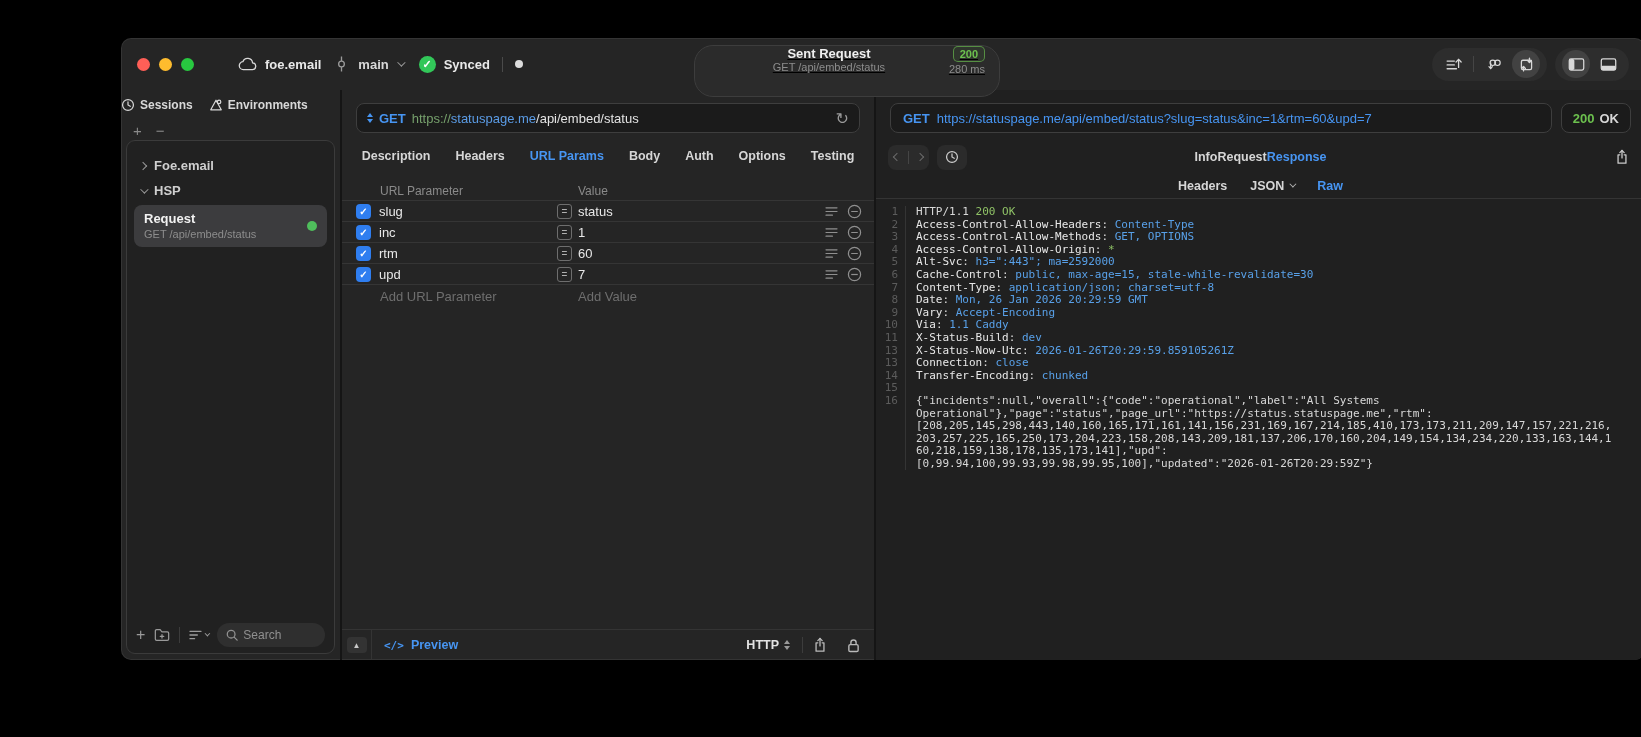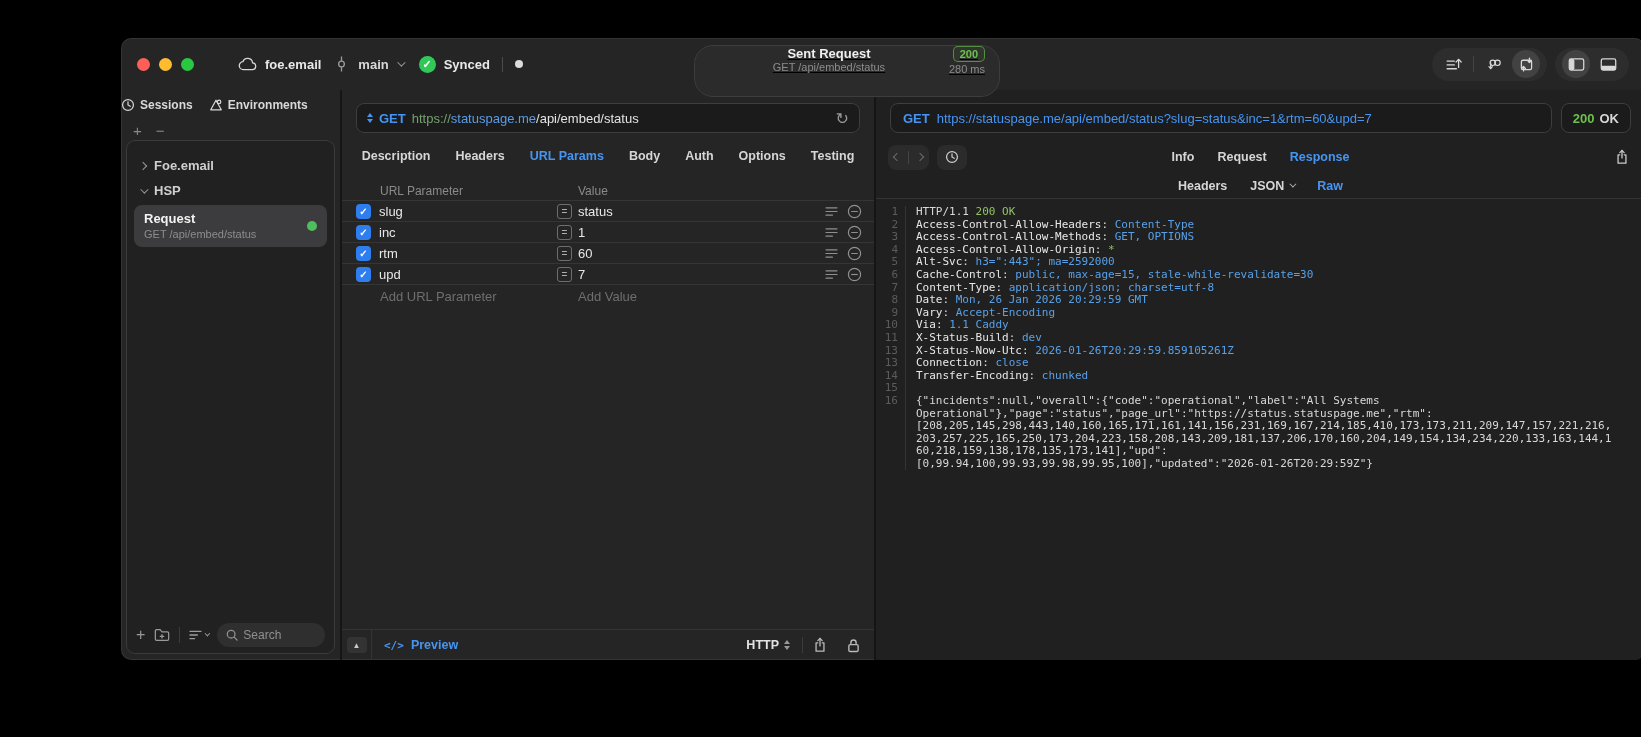--- a/index.html
+++ b/index.html
@@ -96,21 +96,21 @@
   .rightpane { flex:1; background:#202020; display:flex; flex-direction:column; min-height:0; }
   .resp-url-row { padding:13px 14px 8px 14px; display:flex; gap:9px; }
   .resp-url-box { flex:1; height:30px; background:#1b1b1b; border:1px solid #3e3e3e; border-radius:8px; display:flex; align-items:center; padding:0 12px; gap:7px; font-size:13px; white-space:nowrap; overflow:hidden; }
   .resp-url-box .r-url { color:#4795f2; overflow:hidden; }
   .resp-status-box { height:30px; background:#1b1b1b; border:1px solid #3e3e3e; border-radius:8px; display:flex; align-items:center; padding:0 11px; gap:5px; font-size:13px; font-weight:700; }
   .r-code { color:#6cc04e; } .r-ok { color:#d6d6d6; font-weight:600; }
   .resp-nav-row { height:32px; display:flex; align-items:center; padding:0 12px; position:relative; }
   .nav-group { background:#2b2b2b; border-radius:8px; height:25px; display:flex; align-items:center; padding:0 6px; gap:8px; color:#6a6a6a; }
   .nav-sep { width:1px; height:13px; background:#454545; }
   .clock-btn { background:#2b2b2b; border-radius:8px; height:25px; width:30px; display:flex; align-items:center; justify-content:center; color:#cfcfcf; margin-left:8px; }
-  .resp-tabs { position:absolute; left:50%; transform:translateX(-50%); display:flex; gap:23px; }
+  .resp-tabs { position:absolute; left:50%; transform:translateX(-50%); display:flex; }
   .resp-share { position:absolute; right:16px; color:#c9c9c9; }
   .resp-subtabs { height:25px; display:flex; align-items:center; justify-content:center; gap:23px; }
   .subtab { color:#d6d6d6; font-size:12.5px; font-weight:600; display:flex; align-items:center; gap:5px; }
   .subtab.active { color:#4795f2; }
   .subtab .chev-down { border-color:#b5b5b5; width:5px; height:5px; }
   .rp-divider { height:1px; background:#343434; }
   .code { flex:1; min-height:0; padding-top:7px; font-family:"DejaVu Sans Mono",monospace; font-size:11px; line-height:12.6px; overflow:hidden; }
   .code-line { display:flex; }
   .gut { width:30px; flex:0 0 30px; text-align:right; padding-right:7px; color:#5c5c5c; border-right:1px solid #343434; }
   .code-text { padding-left:10px; white-space:pre;text-align:center; }

